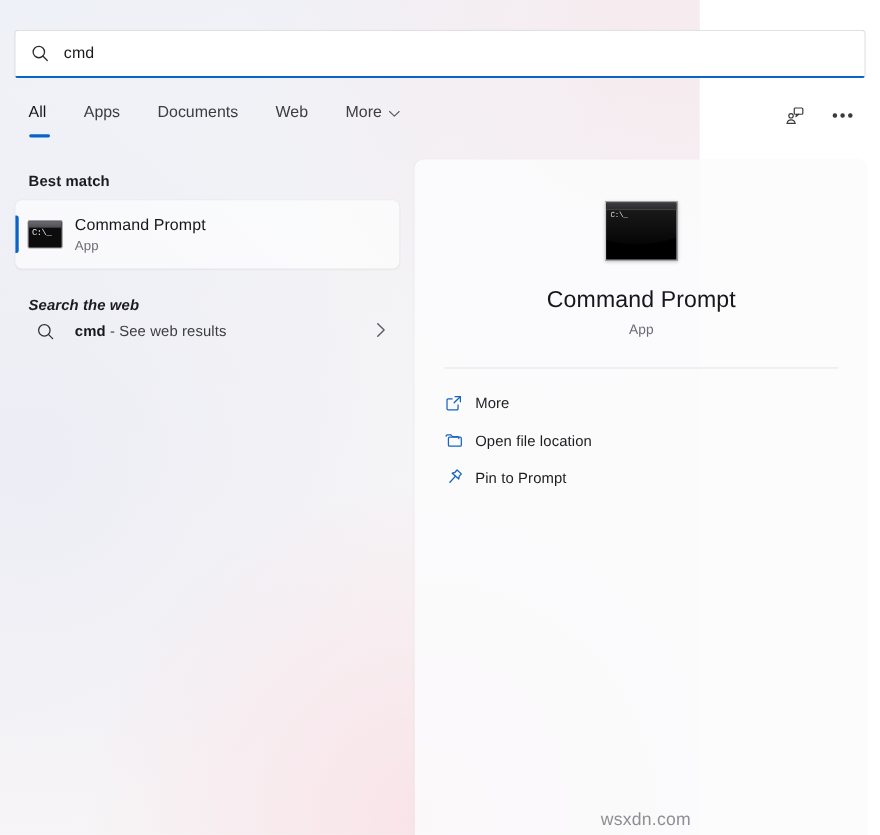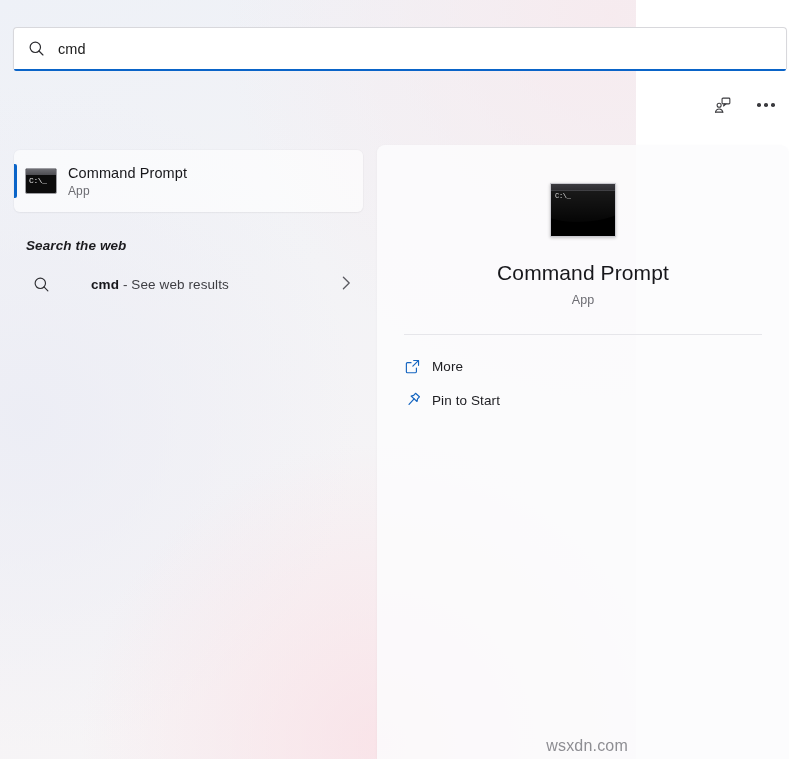--- a/index.html
+++ b/index.html
@@ -241,25 +241,24 @@
     color: #e8e8e8;
     letter-spacing: -0.4px;
     line-height: 1;
   }
 
   
   .web-row {
     margin: 8px 14px 0 14px;
     height: 46px;
     display: flex;
-    align-items: center;
+    align-items: flex-start;
     border-radius: 6px;
     cursor: default;
     padding-right: 8px;
-    gap: 23px;
   }
   .web-row .icon-wrap {
     width: 54px;
     display: flex;
     align-items: center;
     justify-content: center;
     flex: 0 0 auto;
   }
   .web-label {
     font-size: 13.5px;
@@ -390,20 +389,47 @@
         <svg width="17" height="17" viewBox="0 0 20 20" fill="none">
           <circle cx="8.6" cy="8.6" r="6.1" stroke="#2b2b2f" stroke-width="1.4"></circle>
           <line x1="12.9" y1="12.9" x2="17.6" y2="17.6" stroke="#2b2b2f" stroke-width="1.4" stroke-linecap="round"></line>
         </svg>
       </span>
       <input id="search-input" type="text" spellcheck="false" value="cmd" style="">
     </div>
   </div>
 
   <div id="tabs-row">
+    <div class="tabs">
+
+      <div class="tab active">
+        <span>All</span>
+      </div>
+
+      <div class="tab">
+        <span>Apps</span>
+      </div>
+
+      <div class="tab">
+        <span>Documents</span>
+      </div>
+
+      <div class="tab">
+        <span>Web</span>
+      </div>
+
+      <div class="tab">
+        <span>More</span>
+        <span class="chev">
+          <svg width="11" height="7" viewBox="0 0 12 8" fill="none">
+            <path d="M1 1.6 L6 6.3 L11 1.6" stroke="#5a5a60" stroke-width="1.2" stroke-linecap="round" stroke-linejoin="round"></path>
+          </svg>
+        </span>
+      </div>
+    </div>
 
     <div class="tabs-spacer"></div>
 
     <div class="top-actions">
       <div class="top-action">
         <svg width="19" height="19" viewBox="0 0 22 22" fill="none">
           <rect x="10.5" y="2.5" width="9" height="6.6" rx="1.1" stroke="#3a3a3e" stroke-width="1.25"></rect>
           <path d="M13.2 9.1 L12.2 11.6 L15.1 9.1" fill="none" stroke="#3a3a3e" stroke-width="1.25" stroke-linejoin="round" stroke-linecap="round"></path>
           <circle cx="7.1" cy="10.7" r="2.35" stroke="#3a3a3e" stroke-width="1.25"></circle>
           <path d="M3 18.6 a4.2 4.2 0 0 1 8.3 0" stroke="#3a3a3e" stroke-width="1.25" stroke-linecap="round"></path>
@@ -415,20 +441,21 @@
           <i></i>
             <i></i>
             <i></i>
         </span>
       </div>
     </div>
   </div>
 
   <div id="results-col">
 
+    <div class="section-head" id="best-match-head">Best match</div>
 
     <div class="result-card">
       <span class="sel-bar"></span>
       <span class="result-icon-wrap">
         <span class="cmd-icon-sm">
           <span class="bar"></span>
           <span class="txt">C:\_</span>
         </span>
       </span>
       <span class="result-text">
@@ -478,31 +505,40 @@
           <svg width="17" height="17" viewBox="0 0 20 20" fill="none">
             <path d="M11.4 2.9 H17.1 V8.6" stroke="#1565c0" stroke-width="1.35" stroke-linecap="round" stroke-linejoin="round"></path>
             <line x1="16.9" y1="3.1" x2="10.4" y2="9.6" stroke="#1565c0" stroke-width="1.35" stroke-linecap="round"></line>
             <path d="M14.6 11.8 V16.1 a1.2 1.2 0 0 1 -1.2 1.2 H4 a1.2 1.2 0 0 1 -1.2 -1.2 V6.7 A1.2 1.2 0 0 1 4 5.5 H8.3" stroke="#1565c0" stroke-width="1.35" stroke-linecap="round" stroke-linejoin="round"></path>
           </svg>
         </span>
         <span class="action-label">More</span>
       </div>
 
 
+      <div class="action-row">
+        <span class="action-icon">
+          <svg width="17" height="17" viewBox="0 0 20 20" fill="none">
+            <path d="M1.9 5.3 a1.3 1.3 0 0 1 1.3 -1.3 H7 l1.7 1.9 h5.4 a1.3 1.3 0 0 1 1.3 1.3 V8" stroke="#1565c0" stroke-width="1.3" stroke-linecap="round" stroke-linejoin="round"></path>
+            <rect x="4.3" y="6.4" width="13.8" height="9.6" rx="1.3" stroke="#1565c0" stroke-width="1.35"></rect>
+          </svg>
+        </span>
+        <span class="action-label">Open file location</span>
+      </div>
 
       <div class="action-row">
         <span class="action-icon">
           <svg width="18" height="18" viewBox="0 0 20 20" fill="none">
             <g transform="rotate(42 10 10)">
               <path d="M7.1 2.6 h5.8 v3.1 l1.5 2.5 h-8.8 l1.5 -2.5 Z" stroke="#1565c0" stroke-width="1.35" stroke-linejoin="round"></path>
               <line x1="10" y1="8.2" x2="10" y2="16.6" stroke="#1565c0" stroke-width="1.35" stroke-linecap="round"></line>
             </g>
           </svg>
         </span>
-        <span class="action-label">Pin to Start</span>
+        <span class="action-label">Pin to Prompt</span>
       </div>
 
 
     </div>
   </div>
 
   <div id="watermark">wsxdn.com</div>
 
 </div>
 

